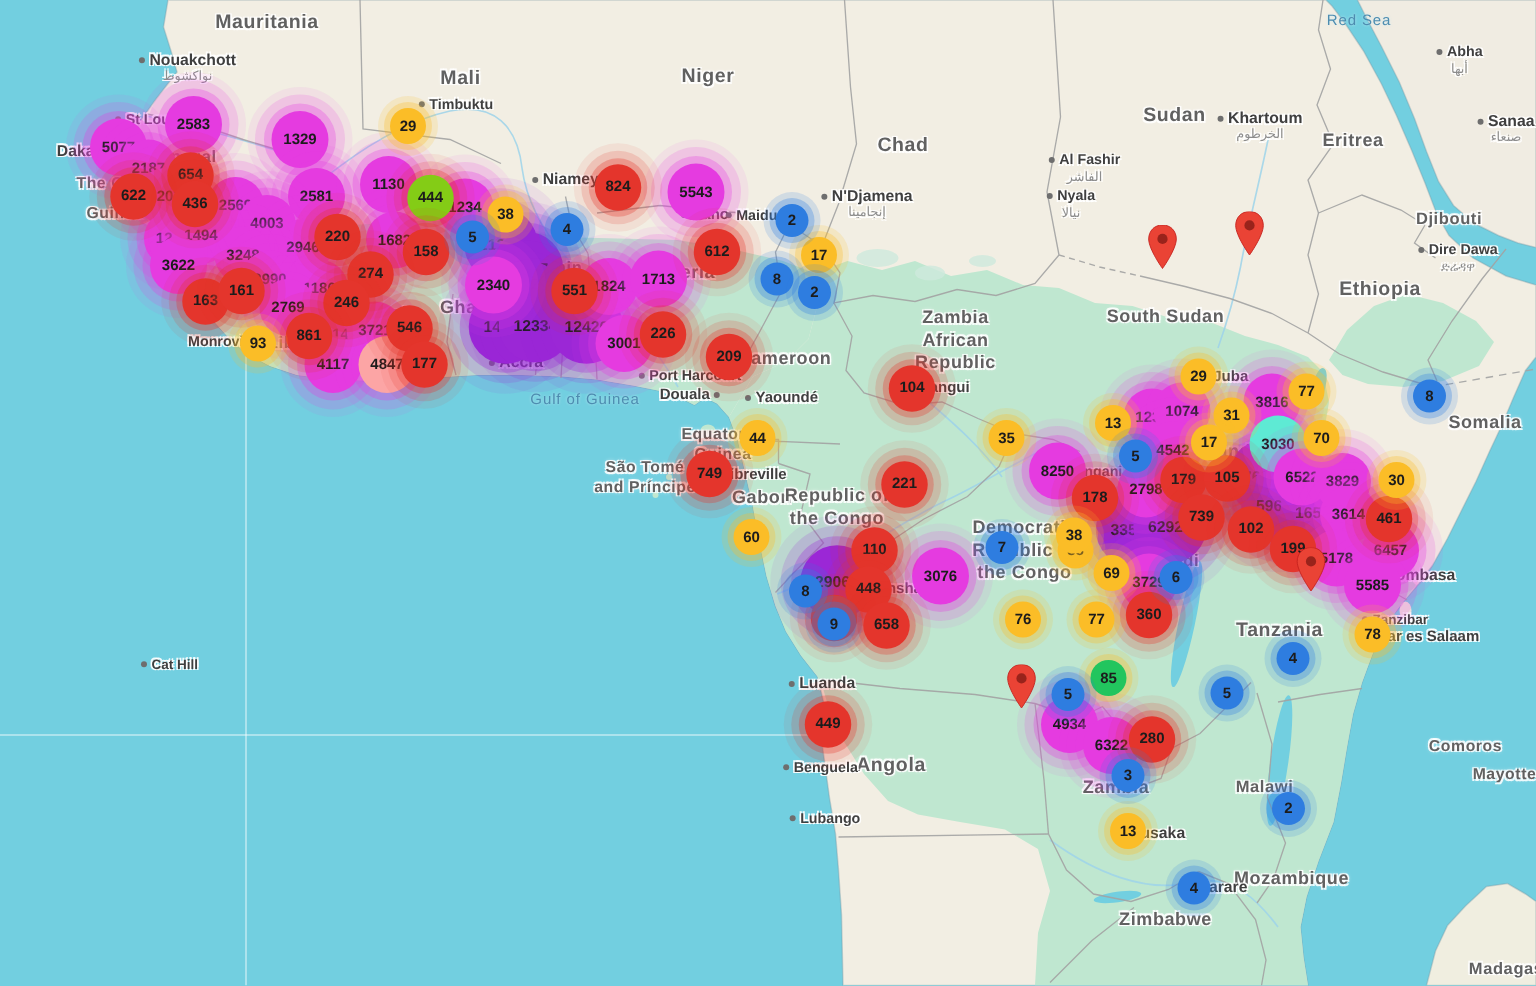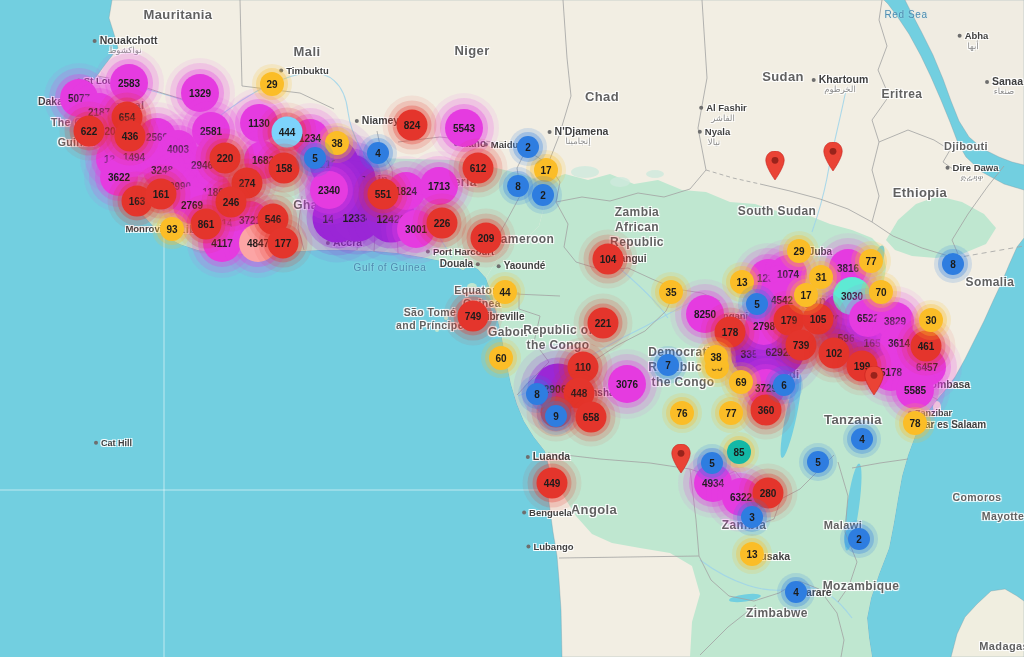--- a/index.html
+++ b/index.html
@@ -322,21 +322,21 @@
       <div class="cl" style="left: 899px; top: 343px; width: 38px; height: 38px; background: rgb(229, 59, 224); font-size: 10px; box-shadow: rgba(229, 59, 224, 0.3) 0px 0px 0px 5px, rgba(229, 59, 224, 0.17) 0px 0px 0px 11px, rgba(229, 59, 224, 0.08) 0px 0px 0px 16px;">3614</div>
       <div class="cl" style="left: 927px; top: 367px; width: 38px; height: 38px; background: rgb(229, 59, 224); font-size: 10px; box-shadow: rgba(229, 59, 224, 0.3) 0px 0px 0px 5px, rgba(229, 59, 224, 0.17) 0px 0px 0px 11px, rgba(229, 59, 224, 0.08) 0px 0px 0px 16px;">6457</div>
       <div class="cl" style="left: 891px; top: 372px; width: 38px; height: 38px; background: rgb(229, 59, 224); font-size: 10px; box-shadow: rgba(229, 59, 224, 0.3) 0px 0px 0px 5px, rgba(229, 59, 224, 0.17) 0px 0px 0px 11px, rgba(229, 59, 224, 0.08) 0px 0px 0px 16px;">5178</div>
       <div class="cl" style="left: 766px; top: 388px; width: 38px; height: 38px; background: rgb(229, 59, 224); font-size: 10px; box-shadow: rgba(229, 59, 224, 0.3) 0px 0px 0px 5px, rgba(229, 59, 224, 0.17) 0px 0px 0px 11px, rgba(229, 59, 224, 0.08) 0px 0px 0px 16px;">3729</div>
       <div class="cl" style="left: 915px; top: 390px; width: 38px; height: 38px; background: rgb(229, 59, 224); font-size: 10px; box-shadow: rgba(229, 59, 224, 0.3) 0px 0px 0px 5px, rgba(229, 59, 224, 0.17) 0px 0px 0px 11px, rgba(229, 59, 224, 0.08) 0px 0px 0px 16px;">5585</div>
       <div class="cl" style="left: 713px; top: 483px; width: 38px; height: 38px; background: rgb(229, 59, 224); font-size: 10px; box-shadow: rgba(229, 59, 224, 0.3) 0px 0px 0px 5px, rgba(229, 59, 224, 0.17) 0px 0px 0px 11px, rgba(229, 59, 224, 0.08) 0px 0px 0px 16px;">4934</div>
       <div class="cl" style="left: 741px; top: 497px; width: 38px; height: 38px; background: rgb(229, 59, 224); font-size: 10px; box-shadow: rgba(229, 59, 224, 0.3) 0px 0px 0px 5px, rgba(229, 59, 224, 0.17) 0px 0px 0px 11px, rgba(229, 59, 224, 0.08) 0px 0px 0px 16px;">6322</div>
       <div class="cl" style="left: 127px; top: 117px; width: 31px; height: 31px; background: rgb(228, 53, 44); font-size: 10px; box-shadow: rgba(228, 53, 44, 0.3) 0px 0px 0px 4px, rgba(228, 53, 44, 0.17) 0px 0px 0px 9px, rgba(228, 53, 44, 0.08) 0px 0px 0px 14px;">654</div>
       <div class="cl" style="left: 89px; top: 131px; width: 31px; height: 31px; background: rgb(228, 53, 44); font-size: 10px; box-shadow: rgba(228, 53, 44, 0.3) 0px 0px 0px 4px, rgba(228, 53, 44, 0.17) 0px 0px 0px 9px, rgba(228, 53, 44, 0.08) 0px 0px 0px 14px;">622</div>
       <div class="cl" style="left: 130px; top: 136px; width: 31px; height: 31px; background: rgb(228, 53, 44); font-size: 10px; box-shadow: rgba(228, 53, 44, 0.3) 0px 0px 0px 4px, rgba(228, 53, 44, 0.17) 0px 0px 0px 9px, rgba(228, 53, 44, 0.08) 0px 0px 0px 14px;">436</div>
-      <div class="cl" style="left: 287px; top: 132px; width: 31px; height: 31px; background: #7dd3fc; font-size: 10px; box-shadow: rgba(228, 53, 44, 0.3) 0px 0px 0px 4px, rgba(228, 53, 44, 0.17) 0px 0px 0px 9px, rgba(228, 53, 44, 0.08) 0px 0px 0px 14px;">444</div>
+      <div class="cl" style="left: 287px; top: 132px; width: 31px; height: 31px; background: #84cc16; font-size: 10px; box-shadow: rgba(228, 53, 44, 0.3) 0px 0px 0px 4px, rgba(228, 53, 44, 0.17) 0px 0px 0px 9px, rgba(228, 53, 44, 0.08) 0px 0px 0px 14px;">444</div>
       <div class="cl" style="left: 412px; top: 125px; width: 31px; height: 31px; background: rgb(228, 53, 44); font-size: 10px; box-shadow: rgba(228, 53, 44, 0.3) 0px 0px 0px 4px, rgba(228, 53, 44, 0.17) 0px 0px 0px 9px, rgba(228, 53, 44, 0.08) 0px 0px 0px 14px;">824</div>
       <div class="cl" style="left: 225px; top: 158px; width: 31px; height: 31px; background: rgb(228, 53, 44); font-size: 10px; box-shadow: rgba(228, 53, 44, 0.3) 0px 0px 0px 4px, rgba(228, 53, 44, 0.17) 0px 0px 0px 9px, rgba(228, 53, 44, 0.08) 0px 0px 0px 14px;">220</div>
       <div class="cl" style="left: 284px; top: 168px; width: 31px; height: 31px; background: rgb(228, 53, 44); font-size: 10px; box-shadow: rgba(228, 53, 44, 0.3) 0px 0px 0px 4px, rgba(228, 53, 44, 0.17) 0px 0px 0px 9px, rgba(228, 53, 44, 0.08) 0px 0px 0px 14px;">158</div>
       <div class="cl" style="left: 247px; top: 183px; width: 31px; height: 31px; background: rgb(228, 53, 44); font-size: 10px; box-shadow: rgba(228, 53, 44, 0.3) 0px 0px 0px 4px, rgba(228, 53, 44, 0.17) 0px 0px 0px 9px, rgba(228, 53, 44, 0.08) 0px 0px 0px 14px;">274</div>
       <div class="cl" style="left: 137px; top: 201px; width: 31px; height: 31px; background: rgb(228, 53, 44); font-size: 10px; box-shadow: rgba(228, 53, 44, 0.3) 0px 0px 0px 4px, rgba(228, 53, 44, 0.17) 0px 0px 0px 9px, rgba(228, 53, 44, 0.08) 0px 0px 0px 14px;">163</div>
       <div class="cl" style="left: 161px; top: 194px; width: 31px; height: 31px; background: rgb(228, 53, 44); font-size: 10px; box-shadow: rgba(228, 53, 44, 0.3) 0px 0px 0px 4px, rgba(228, 53, 44, 0.17) 0px 0px 0px 9px, rgba(228, 53, 44, 0.08) 0px 0px 0px 14px;">161</div>
       <div class="cl" style="left: 231px; top: 202px; width: 31px; height: 31px; background: rgb(228, 53, 44); font-size: 10px; box-shadow: rgba(228, 53, 44, 0.3) 0px 0px 0px 4px, rgba(228, 53, 44, 0.17) 0px 0px 0px 9px, rgba(228, 53, 44, 0.08) 0px 0px 0px 14px;">246</div>
       <div class="cl" style="left: 206px; top: 224px; width: 31px; height: 31px; background: rgb(228, 53, 44); font-size: 10px; box-shadow: rgba(228, 53, 44, 0.3) 0px 0px 0px 4px, rgba(228, 53, 44, 0.17) 0px 0px 0px 9px, rgba(228, 53, 44, 0.08) 0px 0px 0px 14px;">861</div>
       <div class="cl" style="left: 273px; top: 219px; width: 31px; height: 31px; background: rgb(228, 53, 44); font-size: 10px; box-shadow: rgba(228, 53, 44, 0.3) 0px 0px 0px 4px, rgba(228, 53, 44, 0.17) 0px 0px 0px 9px, rgba(228, 53, 44, 0.08) 0px 0px 0px 14px;">546</div>
       <div class="cl" style="left: 283px; top: 243px; width: 31px; height: 31px; background: rgb(228, 53, 44); font-size: 10px; box-shadow: rgba(228, 53, 44, 0.3) 0px 0px 0px 4px, rgba(228, 53, 44, 0.17) 0px 0px 0px 9px, rgba(228, 53, 44, 0.08) 0px 0px 0px 14px;">177</div>
@@ -373,21 +373,21 @@
       <div class="cl" style="left: 731px; top: 413px; width: 24px; height: 24px; background: rgb(251, 189, 39); font-size: 10px; box-shadow: rgba(251, 189, 39, 0.3) 0px 0px 0px 4px, rgba(251, 189, 39, 0.17) 0px 0px 0px 8px;">77</div>
       <div class="cl" style="left: 799px; top: 251px; width: 24px; height: 24px; background: rgb(251, 189, 39); font-size: 10px; box-shadow: rgba(251, 189, 39, 0.3) 0px 0px 0px 4px, rgba(251, 189, 39, 0.17) 0px 0px 0px 8px;">29</div>
       <div class="cl" style="left: 871px; top: 261px; width: 24px; height: 24px; background: rgb(251, 189, 39); font-size: 10px; box-shadow: rgba(251, 189, 39, 0.3) 0px 0px 0px 4px, rgba(251, 189, 39, 0.17) 0px 0px 0px 8px;">77</div>
       <div class="cl" style="left: 742px; top: 282px; width: 24px; height: 24px; background: rgb(251, 189, 39); font-size: 10px; box-shadow: rgba(251, 189, 39, 0.3) 0px 0px 0px 4px, rgba(251, 189, 39, 0.17) 0px 0px 0px 8px;">13</div>
       <div class="cl" style="left: 821px; top: 277px; width: 24px; height: 24px; background: rgb(251, 189, 39); font-size: 10px; box-shadow: rgba(251, 189, 39, 0.3) 0px 0px 0px 4px, rgba(251, 189, 39, 0.17) 0px 0px 0px 8px;">31</div>
       <div class="cl" style="left: 881px; top: 292px; width: 24px; height: 24px; background: rgb(251, 189, 39); font-size: 10px; box-shadow: rgba(251, 189, 39, 0.3) 0px 0px 0px 4px, rgba(251, 189, 39, 0.17) 0px 0px 0px 8px;">70</div>
       <div class="cl" style="left: 806px; top: 295px; width: 24px; height: 24px; background: rgb(251, 189, 39); font-size: 10px; box-shadow: rgba(251, 189, 39, 0.3) 0px 0px 0px 4px, rgba(251, 189, 39, 0.17) 0px 0px 0px 8px;">17</div>
       <div class="cl" style="left: 931px; top: 320px; width: 24px; height: 24px; background: rgb(251, 189, 39); font-size: 10px; box-shadow: rgba(251, 189, 39, 0.3) 0px 0px 0px 4px, rgba(251, 189, 39, 0.17) 0px 0px 0px 8px;">30</div>
       <div class="cl" style="left: 716px; top: 357px; width: 24px; height: 24px; background: rgb(251, 189, 39); font-size: 10px; box-shadow: rgba(251, 189, 39, 0.3) 0px 0px 0px 4px, rgba(251, 189, 39, 0.17) 0px 0px 0px 8px;">38</div>
       <div class="cl" style="left: 741px; top: 382px; width: 24px; height: 24px; background: rgb(251, 189, 39); font-size: 10px; box-shadow: rgba(251, 189, 39, 0.3) 0px 0px 0px 4px, rgba(251, 189, 39, 0.17) 0px 0px 0px 8px;">69</div>
-      <div class="cl" style="left: 739px; top: 452px; width: 24px; height: 24px; background: #14b8a6; font-size: 10px; box-shadow: rgba(251, 189, 39, 0.3) 0px 0px 0px 4px, rgba(251, 189, 39, 0.17) 0px 0px 0px 8px;">85</div>
+      <div class="cl" style="left: 739px; top: 452px; width: 24px; height: 24px; background: #22c55e; font-size: 10px; box-shadow: rgba(251, 189, 39, 0.3) 0px 0px 0px 4px, rgba(251, 189, 39, 0.17) 0px 0px 0px 8px;">85</div>
       <div class="cl" style="left: 752px; top: 554px; width: 24px; height: 24px; background: rgb(251, 189, 39); font-size: 10px; box-shadow: rgba(251, 189, 39, 0.3) 0px 0px 0px 4px, rgba(251, 189, 39, 0.17) 0px 0px 0px 8px;">13</div>
       <div class="cl" style="left: 915px; top: 423px; width: 24px; height: 24px; background: rgb(251, 189, 39); font-size: 10px; box-shadow: rgba(251, 189, 39, 0.3) 0px 0px 0px 4px, rgba(251, 189, 39, 0.17) 0px 0px 0px 8px;">78</div>
       <div class="cl" style="left: 315px; top: 158px; width: 22px; height: 22px; background: rgb(46, 125, 224); font-size: 10px; box-shadow: rgba(46, 125, 224, 0.3) 0px 0px 0px 4px, rgba(46, 125, 224, 0.17) 0px 0px 0px 8px;">5</div>
       <div class="cl" style="left: 378px; top: 153px; width: 22px; height: 22px; background: rgb(46, 125, 224); font-size: 10px; box-shadow: rgba(46, 125, 224, 0.3) 0px 0px 0px 4px, rgba(46, 125, 224, 0.17) 0px 0px 0px 8px;">4</div>
       <div class="cl" style="left: 528px; top: 147px; width: 22px; height: 22px; background: rgb(46, 125, 224); font-size: 10px; box-shadow: rgba(46, 125, 224, 0.3) 0px 0px 0px 4px, rgba(46, 125, 224, 0.17) 0px 0px 0px 8px;">2</div>
       <div class="cl" style="left: 518px; top: 186px; width: 22px; height: 22px; background: rgb(46, 125, 224); font-size: 10px; box-shadow: rgba(46, 125, 224, 0.3) 0px 0px 0px 4px, rgba(46, 125, 224, 0.17) 0px 0px 0px 8px;">8</div>
       <div class="cl" style="left: 543px; top: 195px; width: 22px; height: 22px; background: rgb(46, 125, 224); font-size: 10px; box-shadow: rgba(46, 125, 224, 0.3) 0px 0px 0px 4px, rgba(46, 125, 224, 0.17) 0px 0px 0px 8px;">2</div>
       <div class="cl" style="left: 668px; top: 365px; width: 22px; height: 22px; background: rgb(46, 125, 224); font-size: 10px; box-shadow: rgba(46, 125, 224, 0.3) 0px 0px 0px 4px, rgba(46, 125, 224, 0.17) 0px 0px 0px 8px;">7</div>
       <div class="cl" style="left: 537px; top: 394px; width: 22px; height: 22px; background: rgb(46, 125, 224); font-size: 10px; box-shadow: rgba(46, 125, 224, 0.3) 0px 0px 0px 4px, rgba(46, 125, 224, 0.17) 0px 0px 0px 8px;">8</div>
       <div class="cl" style="left: 556px; top: 416px; width: 22px; height: 22px; background: rgb(46, 125, 224); font-size: 10px; box-shadow: rgba(46, 125, 224, 0.3) 0px 0px 0px 4px, rgba(46, 125, 224, 0.17) 0px 0px 0px 8px;">9</div>

